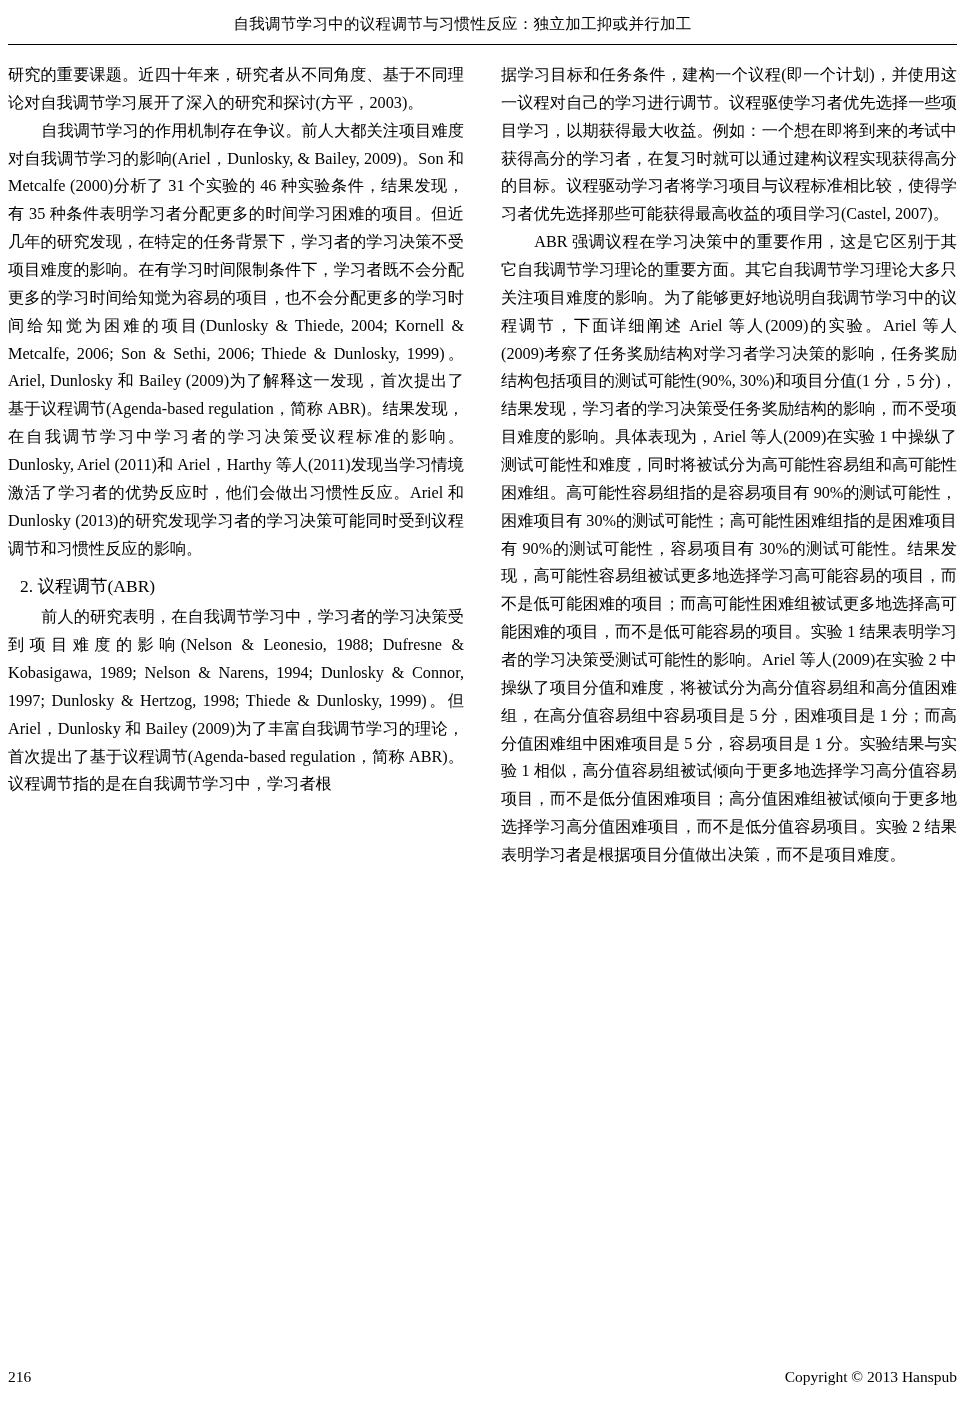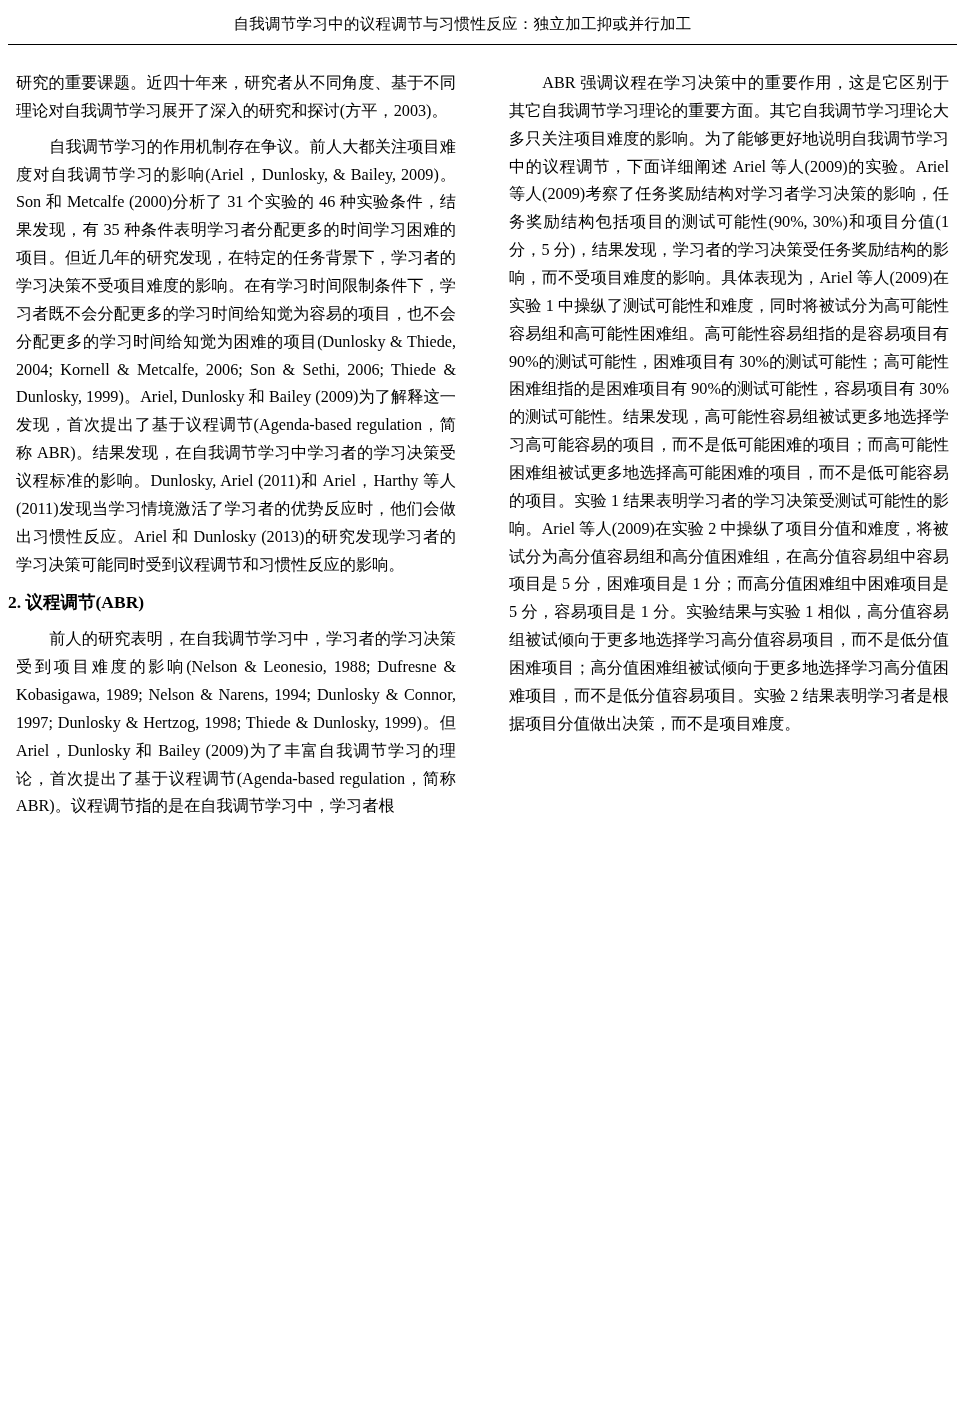--- a/index.html
+++ b/index.html
@@ -45,29 +45,29 @@
     gap: 37px;
   }
   .col {
     width: 456px;
     font-size: 16.2px;
     line-height: 1.72;
     text-align: justify;
     text-justify: inter-ideograph;
   }
   .col p {
-    margin: 8px;
+    margin: 0;
   }
   .col p.ind {
     text-indent: 2.05em;
   }
   .sec-head {
-    margin: 9px 0 2px 0;
+    margin: 9px 0 2px 12px;
     font-size: 17.5px;
-    font-weight: bold;
+    font-weight: normal;
     line-height: 1.7;
   }
   .footer {
     position: absolute;
     left: 8px;
     top: 1368px;
     width: 949px;
     display: flex;
     justify-content: space-between;
     font-size: 15.5px;
@@ -90,19 +90,24 @@
   <div class="columns">
 
     <div class="col">
       <p>研究的重要课题。近四十年来，研究者从不同角度、基于不同理论对自我调节学习展开了深入的研究和探讨(方平，2003)。</p>
       <p class="ind">自我调节学习的作用机制存在争议。前人大都关注项目难度对自我调节学习的影响(Ariel，Dunlosky, &amp; Bailey, 2009)。Son 和 Metcalfe (2000)分析了 31 个实验的 46 种实验条件，结果发现，有 35 种条件表明学习者分配更多的时间学习困难的项目。但近几年的研究发现，在特定的任务背景下，学习者的学习决策不受项目难度的影响。在有学习时间限制条件下，学习者既不会分配更多的学习时间给知觉为容易的项目，也不会分配更多的学习时间给知觉为困难的项目(Dunlosky &amp; Thiede, 2004; Kornell &amp; Metcalfe, 2006; Son &amp; Sethi, 2006; Thiede &amp; Dunlosky, 1999)。Ariel, Dunlosky 和 Bailey (2009)为了解释这一发现，首次提出了基于议程调节(Agenda-based regulation，简称 ABR)。结果发现，在自我调节学习中学习者的学习决策受议程标准的影响。Dunlosky, Ariel (2011)和 Ariel，Harthy 等人(2011)发现当学习情境激活了学习者的优势反应时，他们会做出习惯性反应。Ariel 和 Dunlosky (2013)的研究发现学习者的学习决策可能同时受到议程调节和习惯性反应的影响。</p>
       <h2 class="sec-head">2.  议程调节(ABR)</h2>
       <p class="ind">前人的研究表明，在自我调节学习中，学习者的学习决策受到项目难度的影响(Nelson &amp; Leonesio, 1988; Dufresne &amp; Kobasigawa, 1989; Nelson &amp; Narens, 1994; Dunlosky &amp; Connor, 1997; Dunlosky &amp; Hertzog, 1998; Thiede &amp; Dunlosky, 1999)。但 Ariel，Dunlosky 和 Bailey (2009)为了丰富自我调节学习的理论，首次提出了基于议程调节(Agenda-based regulation，简称 ABR)。议程调节指的是在自我调节学习中，学习者根</p>
     </div>
 
     <div class="col">
+      <p>据学习目标和任务条件，建构一个议程(即一个计划)，并使用这一议程对自己的学习进行调节。议程驱使学习者优先选择一些项目学习，以期获得最大收益。例如：一个想在即将到来的考试中获得高分的学习者，在复习时就可以通过建构议程实现获得高分的目标。议程驱动学习者将学习项目与议程标准相比较，使得学习者优先选择那些可能获得最高收益的项目学习(Castel, 2007)。</p>
       <p class="ind">ABR 强调议程在学习决策中的重要作用，这是它区别于其它自我调节学习理论的重要方面。其它自我调节学习理论大多只关注项目难度的影响。为了能够更好地说明自我调节学习中的议程调节，下面详细阐述 Ariel 等人(2009)的实验。Ariel 等人(2009)考察了任务奖励结构对学习者学习决策的影响，任务奖励结构包括项目的测试可能性(90%, 30%)和项目分值(1 分，5 分)，结果发现，学习者的学习决策受任务奖励结构的影响，而不受项目难度的影响。具体表现为，Ariel 等人(2009)在实验 1 中操纵了测试可能性和难度，同时将被试分为高可能性容易组和高可能性困难组。高可能性容易组指的是容易项目有 90%的测试可能性，困难项目有 30%的测试可能性；高可能性困难组指的是困难项目有 90%的测试可能性，容易项目有 30%的测试可能性。结果发现，高可能性容易组被试更多地选择学习高可能容易的项目，而不是低可能困难的项目；而高可能性困难组被试更多地选择高可能困难的项目，而不是低可能容易的项目。实验 1 结果表明学习者的学习决策受测试可能性的影响。Ariel 等人(2009)在实验 2 中操纵了项目分值和难度，将被试分为高分值容易组和高分值困难组，在高分值容易组中容易项目是 5 分，困难项目是 1 分；而高分值困难组中困难项目是 5 分，容易项目是 1 分。实验结果与实验 1 相似，高分值容易组被试倾向于更多地选择学习高分值容易项目，而不是低分值困难项目；高分值困难组被试倾向于更多地选择学习高分值困难项目，而不是低分值容易项目。实验 2 结果表明学习者是根据项目分值做出决策，而不是项目难度。</p>
     </div>
 
   </div>
 
+  <div class="footer">
+    <span class="pg">216</span>
+    <span class="cp">Copyright © 2013 Hanspub</span>
+  </div>
 
 </div>
 
 </body></html>

